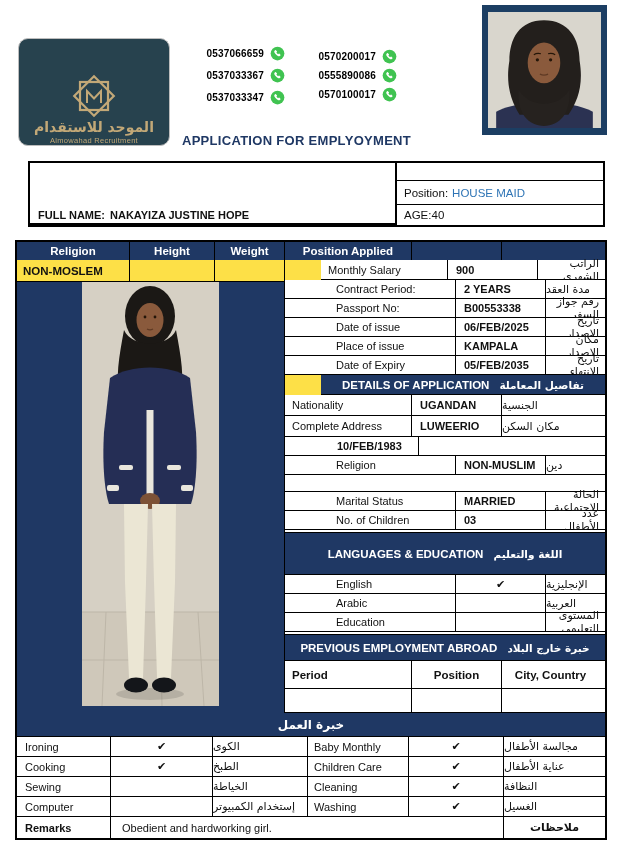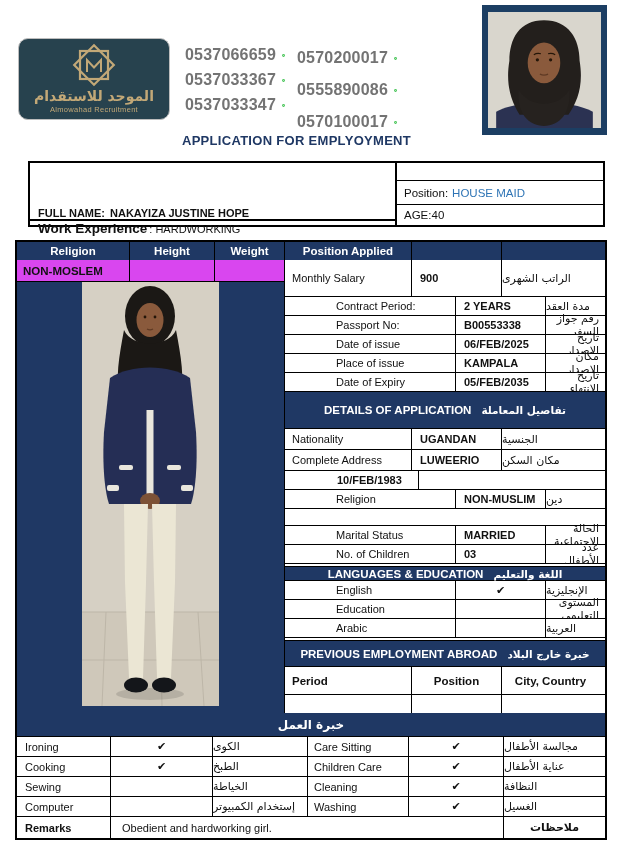--- a/index.html
+++ b/index.html
@@ -3,32 +3,32 @@
 <meta charset="utf-8">
 <style>
   * { margin:0; padding:0; box-sizing:border-box; }
   html,body { background:#fff; }
   .page {
     position:relative; width:633px; height:854px; background:#ffffff;
     font-family:"Liberation Sans","DejaVu Sans",sans-serif; color:#111; overflow:hidden;
   }
   
   .logo {
-    position:absolute; left:18px; top:38px; width:152px; height:82px;
+    position:absolute; left:18px; top:38px; width:152px; height:108px;
     background:#27424e; border:1px solid #bdbdbd; border-radius:10px;
-    display:flex; flex-direction:column; align-items:center; justify-content:flex-start;
+    display:flex; flex-direction:column; align-items:center; justify-content:flex-end;
   }
   .logo svg { margin-top:4px; }
   .logo-ar { color:#c2a877; font-size:14px; font-weight:bold; font-family:"DejaVu Sans",sans-serif; line-height:15px; }
   .logo-en { color:#c2a877; font-size:7.5px; letter-spacing:.3px; margin-top:1px; }
   .phone-col { position:absolute; display:flex; flex-direction:column; }
   .phone-col.left  { left:185px; top:46px; gap:7px; }
-  .phone-col.right { left:297px; top:49px; gap:14px; }
+  .phone-col.right { left:297px; top:49px; gap:4px; }
   .phone { display:flex; align-items:center; justify-content:flex-end; gap:6px; width:100px; }
-  .ph-num { font-weight:bold; font-size:16px; color:#737373; letter-spacing:.2px; }
+  .ph-num { font-weight:bold; font-size:10px; color:#000000; letter-spacing:.2px; }
   .portrait {
     position:absolute; left:482px; top:5px; width:125px; height:130px;
     background:#1c3e63; padding:7px 6px;
   }
   .portrait svg { width:113px; height:116px; display:block; background:#d9d6cd; }
   .title {
     position:absolute; left:0; top:133px; width:593px; text-align:center;
     font-size:13px; font-weight:bold; color:#1f3864; letter-spacing:.3px;
   }
   
@@ -37,40 +37,40 @@
   .nb-fullname { height:41px; border-bottom:2px solid #000; display:flex; align-items:center; padding-left:8px; font-weight:bold; font-size:11px; gap:5px;margin-top:44px; }
   .nb-workexp { flex:1; display:flex; align-items:center; padding-left:8px; }
   .we-label { font-weight:bold; font-size:13.5px; }
   .we-value { font-size:11px; margin-left:2px; }
   .nb-right { flex:1; display:flex; flex-direction:column; }
   .nb-empty { height:18px; border-bottom:1px solid #000; }
   .nb-pos { height:24px; border-bottom:1px solid #000; display:flex; align-items:center; padding-left:7px; font-size:11.5px; gap:4px; }
   .nb-pos .posval { color:#2e74b5; }
   .nb-age { flex:1; display:flex; align-items:center; padding-left:7px; font-size:11.5px; }
   
-  .main-table { position:absolute; left:15px; top:240px; width:592px; border:2px solid #000; background:#d946ef;text-align:right; }
+  .main-table { position:absolute; left:15px; top:240px; width:592px; border:2px solid #000; background:#fde047;text-align:right; }
   .mt-header { display:flex; height:18px; background:#1f3864; color:#fff; font-weight:bold; font-size:11.5px; }
   .mt-header .hc { display:flex; align-items:center; justify-content:center; border-right:1px solid #000; height:100%; }
   .mt-header .hc.last { border-right:none; }
   .w113{width:113px;} .w85{width:85px;} .w70{width:70px;} .w127{width:127px;} .w90{width:90px;}
   .mt-body { display:flex; }
   .mt-left { width:268px; border-right:1px solid #000; display:flex; flex-direction:column; }
   .religion-row { display:flex; height:22px; border-bottom:1px solid #000; }
   .religion-row .cell { border-right:1px solid #000; display:flex; align-items:center; padding-left:6px; font-size:11.5px; font-weight:bold; }
   .religion-row .cell.last { border-right:none; flex:1; }
   .photo-panel { flex:1; background:#1f3864; display:flex; justify-content:center; }
   .photo-panel svg { width:137px; height:424px; display:block; }
   .mt-right { width:320px; display:flex; flex-direction:column; }
   .rrow { display:flex; border-bottom:1px solid #000; background:#fff; }
   .rrow .lab { width:127px; border-right:1px solid #000; display:flex; align-items:center; padding-left:7px; font-size:11px; }
   .rrow .val { width:90px; border-right:1px solid #000; display:flex; align-items:center; padding-left:8px; font-size:11px; font-weight:bold; }
   .rrow .ara { flex:1; display:flex; align-items:center; justify-content:flex-end; padding-right:6px; font-size:11px; font-family:"DejaVu Sans",sans-serif; direction:rtl; }
   .rrow .val.center { justify-content:center; padding-left:0; }
-  .h3{height:3px;} .h17{height:17px;} .h19{height:19px;padding-left:44px;} .h20{height:37px;} .h21{height:21px;}
-  .h23{height:28px;} .h24{height:24px;} .h25{height:14px;} .h26{height:26px;}
+  .h3{height:3px;} .h17{height:17px;} .h19{height:19px;padding-left:44px;} .h20{height:20px;margin-left:36px;} .h21{height:21px;}
+  .h23{height:28px;} .h24{height:24px;} .h25{height:42px;} .h26{height:26px;}
   .gap-row { background:#fff; border-bottom:1px solid #000; }
   .sec-head { background:#1f3864; color:#fff; border-bottom:1px solid #000; display:flex; align-items:center; justify-content:center; gap:10px; font-weight:bold; font-size:11.5px; }
   .sec-head .ar { font-size:10.5px; font-family:"DejaVu Sans",sans-serif; font-weight:bold; }
   .noborder-b { border-bottom:none !important; }
   .check { font-weight:bold; font-size:13px; }
   
   .skills { position:absolute; left:15px; top:713px; width:592px; border:2px solid #000; border-top:none; background:#fff; }
   .sk-bar { height:24px; background:#1f3864; color:#fff; font-weight:bold; font-size:12px; display:flex; align-items:center; justify-content:center; border-bottom:1px solid #000; font-family:"DejaVu Sans",sans-serif; }
   .srow { display:flex; height:20px; border-bottom:1px solid #000; }
   .srow > div { display:flex; align-items:center; border-right:1px solid #000; font-size:11px; }
@@ -160,24 +160,20 @@
     </svg>
   </div>
 
   <div class="title">APPLICATION FOR EMPLYOYMENT</div>
 
   <div class="namebox">
     <div class="nb-left">
       <div class="nb-fullname">
         <span>FULL NAME:</span>
         <span>NAKAYIZA JUSTINE HOPE</span>
-      </div>
-      <div class="nb-workexp">
-        <span class="we-label">Work Experience</span>
-        <span class="we-value">: HARDWORKING</span>
       </div>
     </div>
     <div class="nb-right">
       <div class="nb-empty"></div>
       <div class="nb-pos">
         <span>Position:</span>
         <span class="posval">HOUSE MAID</span>
       </div>
       <div class="nb-age">AGE:40</div>
     </div>
@@ -302,28 +298,28 @@
           <span>LANGUAGES &amp; EDUCATION</span>
           <span class="ar">اللغة والتعليم</span>
         </div>
 
         <div class="rrow h19">
           <div class="lab">English</div>
           <div class="val center check">✔</div>
           <div class="ara">الإنجليزية</div>
         </div>
         <div class="rrow h19">
+          <div class="lab">Arabic</div>
+          <div class="val center check"></div>
+          <div class="ara">العربية</div>
+        </div>
+        <div class="rrow h19">
           <div class="lab">Education</div>
           <div class="val center check"></div>
           <div class="ara">المستوى التعليمي</div>
-        </div>
-        <div class="rrow h19">
-          <div class="lab">Arabic</div>
-          <div class="val center check"></div>
-          <div class="ara">العربية</div>
         </div>
 
         <div class="gap-row h3"></div>
         <div class="sec-head h26">
           <span>PREVIOUS EMPLOYMENT ABROAD</span>
           <span class="ar">خبرة خارج البلاد</span>
         </div>
 
         <div class="rrow h23">
           <div class="lab" style="font-weight:bold;font-size:11.5px">Period</div>
@@ -344,21 +340,21 @@
     </div>
   </div>
 
   <div class="skills">
     <div class="sk-bar">خبرة العمل</div>
 
     <div class="srow">
       <div class="c94">Ironing</div>
       <div class="c102 check">✔</div>
       <div class="c95a">الكوى</div>
-      <div class="c101">Care Sitting</div>
+      <div class="c101">Baby Monthly</div>
       <div class="c95 check">✔</div>
       <div class="c101a">مجالسة الأطفال</div>
     </div>
     <div class="srow">
       <div class="c94">Cooking</div>
       <div class="c102 check">✔</div>
       <div class="c95a">الطبخ</div>
       <div class="c101">Children Care</div>
       <div class="c95 check">✔</div>
       <div class="c101a">عناية الأطفال</div>

